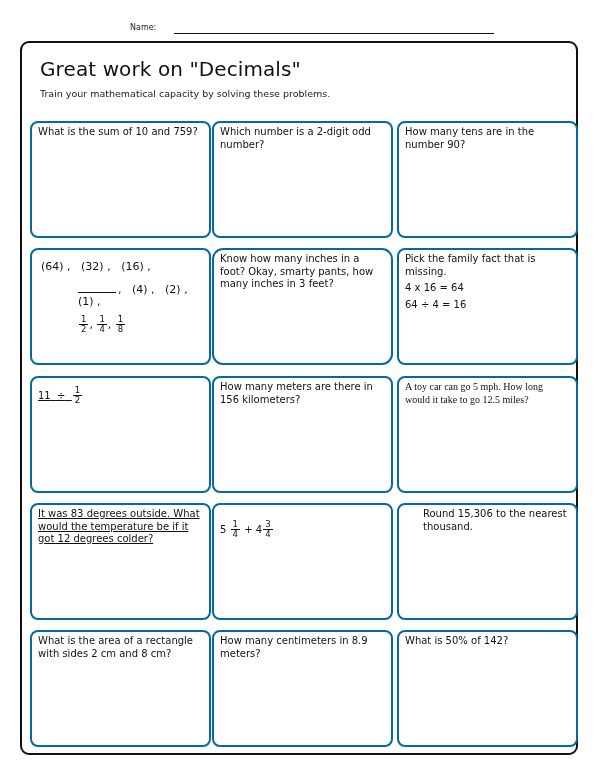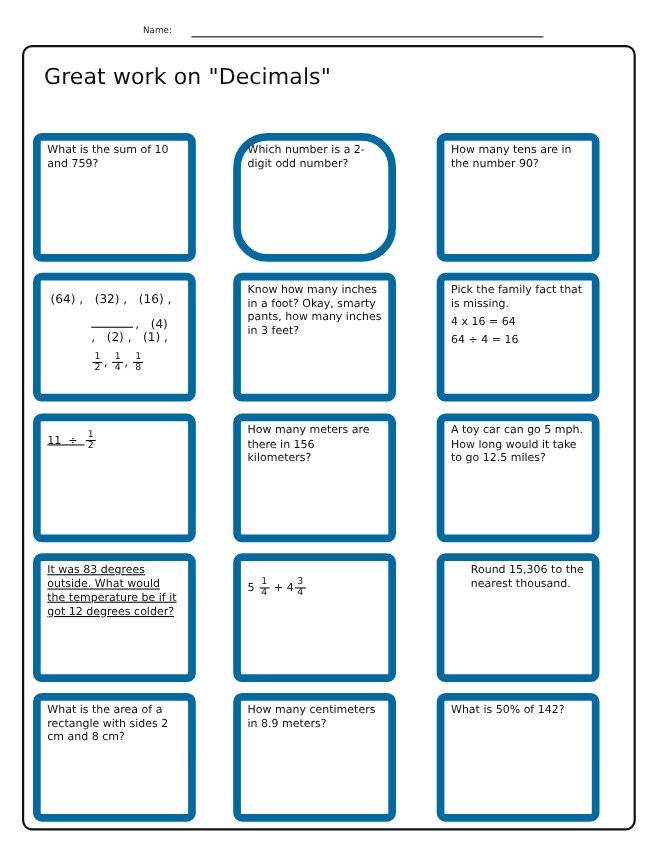--- a/index.html
+++ b/index.html
@@ -5,22 +5,22 @@
   html, body { margin:0; padding:0; background:#ffffff; }
   body { width:600px; height:776px; position:relative; overflow:hidden;
          font-family:"DejaVu Sans", sans-serif; color:#111; }
   .name-row { position:absolute; top:23px; left:130px; font-size:8px; color:#222; }
   .name-label { position:absolute; left:0; top:0; }
   .name-line { position:absolute; left:44px; top:10px; width:320px; height:0; border-top:1px solid #111; }
   .sheet { position:absolute; left:20px; top:41px; width:558px; height:714px;
            border:2px solid #111; border-radius:9px; box-sizing:border-box; }
   .title { position:absolute; left:18px; top:14px; font-size:20px; font-weight:normal; letter-spacing:0.1px; }
   .subtitle { position:absolute; left:18px; top:45px; font-size:9.5px; color:#222; }
-  .card { position:absolute; width:148px; height:117px; box-sizing:border-box;
-          border:7px solid #0369a1; border-radius:8px; background:#fff;
+  .card { position:absolute; width:181px; height:117px; box-sizing:border-box;
+          border:2px solid #0369a1; border-radius:8px; background:#fff;
           padding:3px 6px; font-size:10px; line-height:12.5px; color:#111; }
   .card .q { display:block; }
   .frac { display:inline-block; vertical-align:middle; text-align:center; font-size:8.5px; line-height:9px; margin:0 1px; }
   .frac .num { display:block; border-bottom:1px solid #111; padding:0 2px; }
   .frac .den { display:block; }
   .seq-line { margin:8px 0 0 3px; font-size:11px; }
   .seq-line + .seq-line { margin-top:10px;margin-left:40px; }
   .blank { display:inline-block; width:38px; border-bottom:1px solid #111; vertical-align:baseline; margin-right:2px; }
   .fact { display:block; margin-top:4px; font-size:10px; }
   .expr { margin-top:5px; font-size:10px; }
@@ -28,26 +28,27 @@
 </head>
 <body>
 
 <div class="name-row">
   <span class="name-label">Name:</span>
   <span class="name-line"></span>
 </div>
 
 <div class="sheet">
   <div class="title">Great work on "Decimals"</div>
+  <div class="subtitle">Train your mathematical capacity by solving these problems.</div>
 </div>
 
 <div class="card" style="left:30px;top:121px;">
   <span class="q">What is the sum of 10 and 759?</span>
 </div>
-<div class="card" style="left:212px;top:121px;border-radius:31px;">
+<div class="card" style="left:212px;top:121px;">
   <span class="q">Which number is a 2-digit odd number?</span>
 </div>
 <div class="card" style="left:397px;top:121px;">
   <span class="q">How many tens are in the number 90?</span>
 </div>
 
 <div class="card" style="left:30px;top:248px;">
   <div class="seq-line">
     <span>(64) ,</span>&nbsp;&nbsp;
     <span>(32) ,</span>&nbsp;&nbsp;
@@ -58,39 +59,39 @@
     <span>(4) ,</span>&nbsp;&nbsp;
     <span>(2) ,</span>&nbsp;&nbsp;
     <span>(1) ,</span>
   </div>
   <div class="seq-line" style="margin-top:6px;">
     <span class="frac"><span class="num">1</span><span class="den">2</span></span>,
     <span class="frac"><span class="num">1</span><span class="den">4</span></span>,
     <span class="frac"><span class="num">1</span><span class="den">8</span></span>
   </div>
 </div>
-<div class="card" style="left:212px;top:248px;">
+<div class="card" style="left:212px;top:248px;border-radius:11px;">
   <span class="q">Know how many inches in a foot?  Okay, smarty pants, how many inches in 3 feet?</span>
 </div>
 <div class="card" style="left:397px;top:248px;">
   <span class="q">Pick the family fact that is missing.</span>
   <span class="fact">4 x 16 = 64</span>
   <span class="fact">64 ÷ 4 = 16</span>
 </div>
 
 <div class="card" style="left:30px;top:376px;text-decoration:underline;">
   <div class="expr">
     <span>11</span>&nbsp;&nbsp;<span>÷</span>&nbsp;
     <span class="frac"><span class="num">1</span><span class="den">2</span></span>
   </div>
 </div>
 <div class="card" style="left:212px;top:376px;">
   <span class="q">How many meters are there in 156 kilometers?</span>
 </div>
-<div class="card" style="left:397px;top:376px;">
+<div class="card" style="left:397px;top:376px;font-family:Liberation Serif, serif;">
   <span class="q">A toy car can go 5 mph. How long would it take to go 12.5 miles?</span>
 </div>
 
 <div class="card" style="left:30px;top:503px;text-decoration:underline;">
   <span class="q">It was 83 degrees outside. What would the temperature be if it got 12 degrees colder?</span>
 </div>
 <div class="card" style="left:212px;top:503px;">
   <div class="expr" style="margin-top:12px;">
     <span>5</span>
     <span class="frac"><span class="num">1</span><span class="den">4</span></span>

